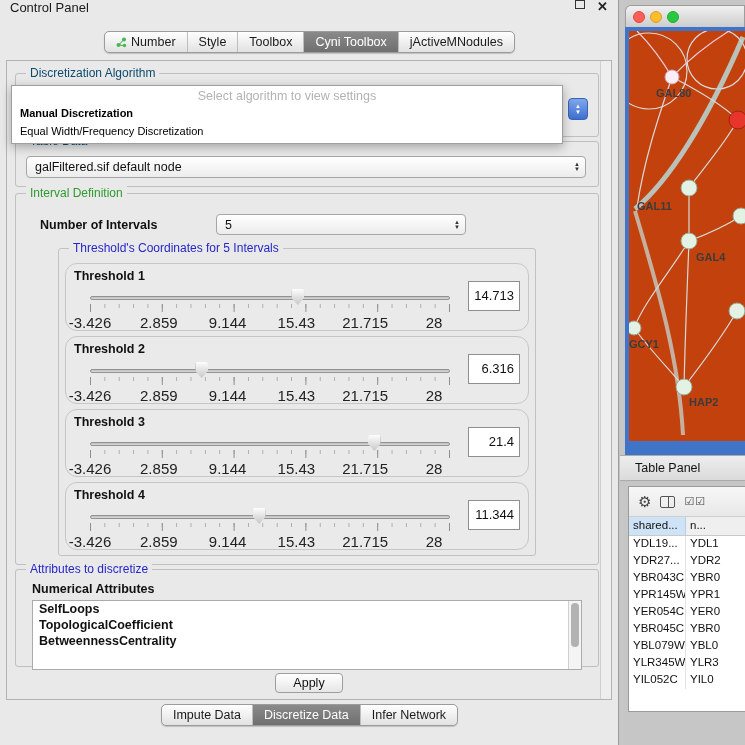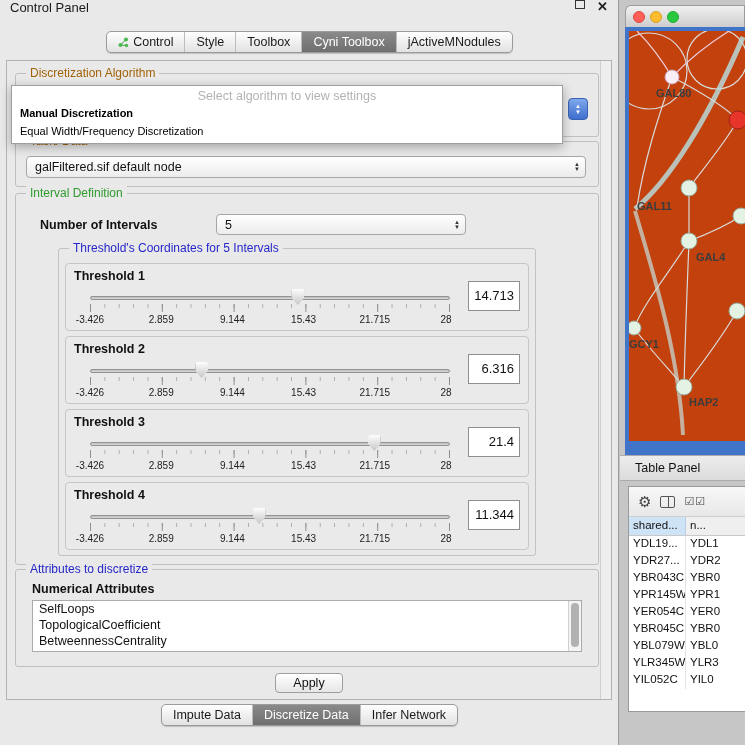--- a/index.html
+++ b/index.html
@@ -29,21 +29,21 @@
   .seg:first-child { border-left:none; }
   .seg.active { background:linear-gradient(#8a8a8a,#6f6f6f); color:#fff; }
 
   .inner-panel { position:absolute; left:6px; top:60px; width:606px; height:640px;
     border:1px solid #b2b2b2; background:#e9e9e9; }
   .scroll-track { position:absolute; right:0; top:0; bottom:0; width:11px;
     background:#eeeeee; border-left:1px solid #cfcfcf; }
 
   .group { position:absolute; border:1px solid #bfbfbf; border-radius:3px; }
   .group-title { position:absolute; top:-8px; left:10px; background:#e9e9e9;
-    padding:0 4px; font-size:12px; color:#a16207; white-space:nowrap; }
+    padding:0 4px; font-size:12px; color:#0c4a6e; white-space:nowrap; }
   .green-title { color:#2f9b2f; }
   .blue-title  { color:#2626c9; }
 
   #algo-group { left:8px; top:12px; width:584px; height:64px; }
   #algo-stepper { position:absolute; left:552px; top:24px; width:20px; height:22px;
     border-radius:4px; background:linear-gradient(#7fa8ec,#3e6fd0); border:1px solid #3a62b0;
     color:#fff; font-size:6px; line-height:6px; display:flex; flex-direction:column;
     align-items:center; justify-content:center; z-index:4; }
 
   .popup { position:absolute; left:4px; top:24px; width:552px; background:#fff;
@@ -63,46 +63,46 @@
   #table-data-combo { left:10px; top:14px; width:560px; height:22px; }
 
   #interval-group { left:8px; top:132px; width:584px; height:372px; }
   #intervals-label { position:absolute; left:24px; top:24px; font-weight:bold; font-size:12.5px; }
   #intervals-combo { left:200px; top:20px; width:250px; height:21px; }
 
   #thresholds-group { position:absolute; left:42px; top:54px; width:478px; height:308px;
     border:1px solid #c2c2c2; border-radius:3px; }
 
   .threshold-row { position:absolute; left:6px; width:464px; height:68px;
-    border:1px solid #c6c6c6; background:#eaeaea; border-radius:4px; }
+    border:1px solid #c6c6c6; background:#eaeaea; border-radius:12px; }
   .t-label { position:absolute; left:8px; top:5px; font-weight:bold; font-size:12.5px; }
   .t-value { position:absolute; right:8px; top:17px; width:52px; height:30px;
     background:#fff; border:1px solid #8f8f8f; font-size:13px; text-align:right;
     line-height:28px; padding-right:5px; }
   .slider { position:absolute; left:24px; top:23px; width:360px; height:42px; }
   .track { position:absolute; left:0; right:0; top:9px; height:4px;
     background:linear-gradient(#bdbdbd,#dadada); border:1px solid #939393; border-radius:2px; }
   .thumb { position:absolute; top:2px; width:13px; height:16px;
     background:linear-gradient(#fdfdfd,#c7c7c7);
     clip-path:polygon(10% 0,90% 0,100% 14%,100% 55%,50% 100%,0 55%,0 14%);
     filter:drop-shadow(0 0 1px #777); transform:translateX(-50%); }
   .ticks-minor { position:absolute; top:17px; left:0; right:0; height:4px;
     background-image:linear-gradient(to right,#adadad 1px,transparent 1px);
     background-size:calc(100%/25) 100%; border-right:1px solid #adadad; }
   .ticks-major { position:absolute; top:17px; left:0; right:0; height:8px;
     background-image:linear-gradient(to right,#8f8f8f 1px,transparent 1px);
     background-size:20% 100%; border-right:1px solid #8f8f8f; }
-  .scale { position:absolute; top:27px; left:0; right:4px; height:12px;
-    font-size:10px; color:#222; }
+  .scale { position:absolute; top:27px; left:0; right:16px; height:12px;
+    font-size:15px; color:#222; }
   .scale span { position:absolute; transform:translateX(-50%); white-space:nowrap; }
 
   #attr-group { left:8px; top:508px; width:584px; height:98px; }
   #attr-label { position:absolute; left:16px; top:12px; font-weight:bold; font-size:12.5px; }
-  .listbox { position:absolute; left:16px; top:30px; right:16px; height:52px;
-    background:#fff; border:1px solid #ababab; overflow:hidden; }
+  .listbox { position:absolute; left:16px; top:30px; right:16px; height:70px;
+    background:#fff; border:1px solid #ababab; overflow:hidden;font-weight:bold; }
   .list-item { font-size:12.5px; padding:1px 6px; height:16px; white-space:nowrap; }
   .list-scrollbar { position:absolute; top:0; right:0; bottom:0; width:13px;
     background:#f4f4f4; border-left:1px solid #d0d0d0; }
   .list-scroll-thumb { position:absolute; top:2px; left:2px; width:8px; height:44px;
     background:#b2b2b2; border-radius:5px; }
 
   #apply-btn { position:absolute; left:50%; top:612px; transform:translateX(-50%);
     width:68px; height:20px; background:linear-gradient(#ffffff,#e6e6e6);
     border:1px solid #9e9e9e; border-radius:4px; font-size:12.5px;
     text-align:center; line-height:18px; }
@@ -167,21 +167,21 @@
   <div class="tabs-row" id="top-tabs-row">
     <div class="segmented">
         <div class="seg">
           <svg width="11" height="11" viewBox="0 0 11 11">
             <line x1="2.5" y1="8" x2="8" y2="2.5" stroke="#3aa83a"></line>
             <line x1="2.5" y1="8" x2="8.5" y2="8.5" stroke="#3aa83a"></line>
             <circle cx="2.5" cy="8" r="2" fill="#49b84f"></circle>
             <circle cx="8" cy="2.5" r="2" fill="#49b84f"></circle>
             <circle cx="8.5" cy="8.5" r="1.7" fill="#49b84f"></circle>
           </svg>
-          <span>Control</span>
+          <span>Number</span>
         </div>
         <div class="seg">
           <span>Style</span>
         </div>
         <div class="seg">
           <span>Toolbox</span>
         </div>
         <div class="seg active">
           <span>Cyni Toolbox</span>
         </div>

